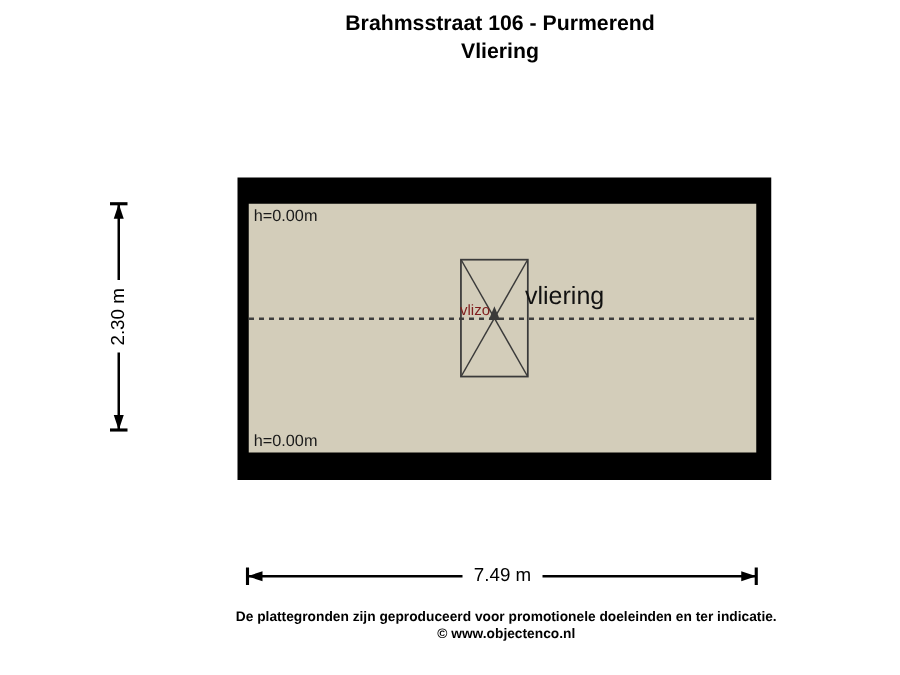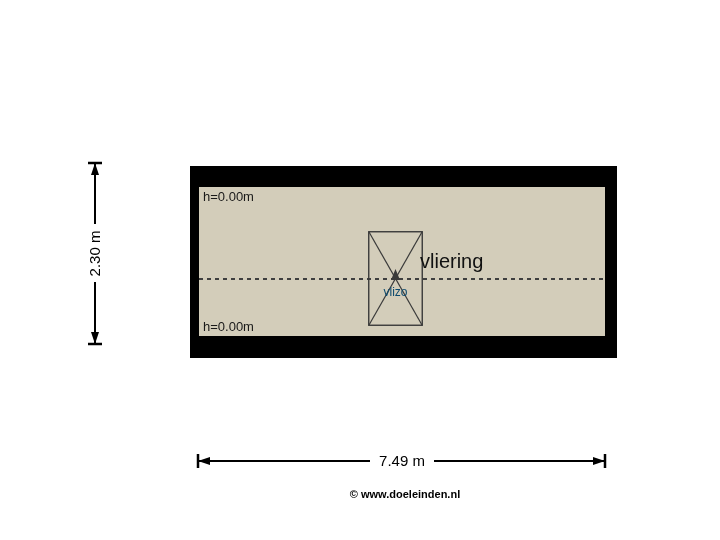--- a/index.html
+++ b/index.html
@@ -28,23 +28,22 @@
   .header .subtitle {
     font-size: 17px;
     font-weight: bold;
     line-height: 22px;
   }
   .plan-outer {
     position: absolute;
     left: 190px;
     top: 142px;
     width: 427px;
-    height: 192px;
+    height: 242px;
     background: #000000;
-    margin-top: 24px;
   }
   .plan-floor {
     position: absolute;
     left: 9px;
     top: 21px;
     right: 12px;
     bottom: 22px;
     background: #d3cdba;
   }
   .h-marker {
@@ -76,25 +75,25 @@
     position: absolute;
     left: 221px;
     top: 63px;
     font-size: 20px;
     color: #111111;
     white-space: nowrap;
   }
   .hatch-label {
     position: absolute;
     left: 169px;
-    top: 98px;
+    top: 78px;
     width: 55px;
-    text-align: center;
+    text-align: left;
     font-size: 12px;
-    color: #0c4a6e;
+    color: #7f1d1d;
     white-space: nowrap;
   }
   .dim-svg { position: absolute; overflow: visible; }
   .dim-v { left: 86px; top: 161px; width: 18px; height: 185px; }
   .dim-h { left: 197px; top: 452px; width: 409px; height: 18px; }
   .dim-pill {
     position: absolute;
     background: #ffffff;
     border-radius: 8px;
     display: flex;
@@ -130,20 +129,24 @@
     font-weight: bold;
     line-height: 13px;
     color: #000000;
   }
 </style>
 </head>
 <body>
 
 <div class="page">
 
+  <div class="header">
+    <div class="title">Brahmsstraat 106 - Purmerend</div>
+    <div class="subtitle">Vliering</div>
+  </div>
 
   <div class="plan-outer">
     <div class="plan-floor">
 
       <div class="h-marker top">h=0.00m</div>
       <div class="h-marker bottom">h=0.00m</div>
 
       <div class="dashed-line"></div>
 
       <svg class="hatch-svg" viewBox="0 0 55 95" xmlns="http://www.w3.org/2000/svg">
@@ -175,16 +178,17 @@
     <line x1="1" y1="2" x2="1" y2="16" stroke="#000000" stroke-width="2.5"></line>
     <line x1="408" y1="2" x2="408" y2="16" stroke="#000000" stroke-width="2.5"></line>
     <polygon points="1,9 13,5 13,13" fill="#000000"></polygon>
     <polygon points="408,9 396,5 396,13" fill="#000000"></polygon>
   </svg>
   <div class="dim-pill pill-h">
     <span>7.49 m</span>
   </div>
 
   <div class="footer">
-    <div>© www.doeleinden.nl</div>
+    <div>De plattegronden zijn geproduceerd voor promotionele doeleinden en ter indicatie.</div>
+    <div>© www.objectenco.nl</div>
   </div>
 
 </div>
 
 </body></html>

